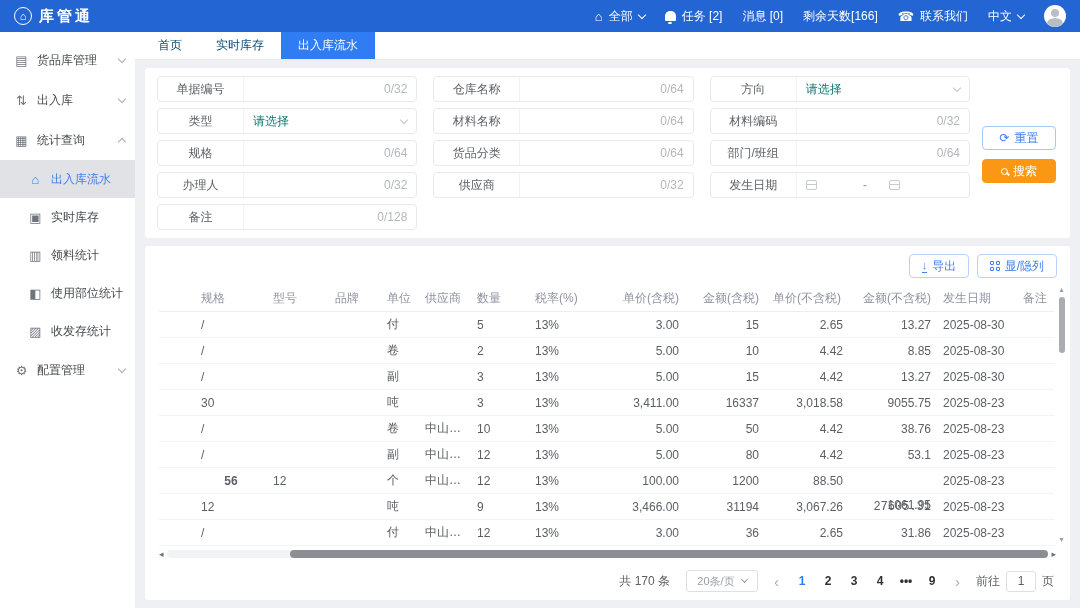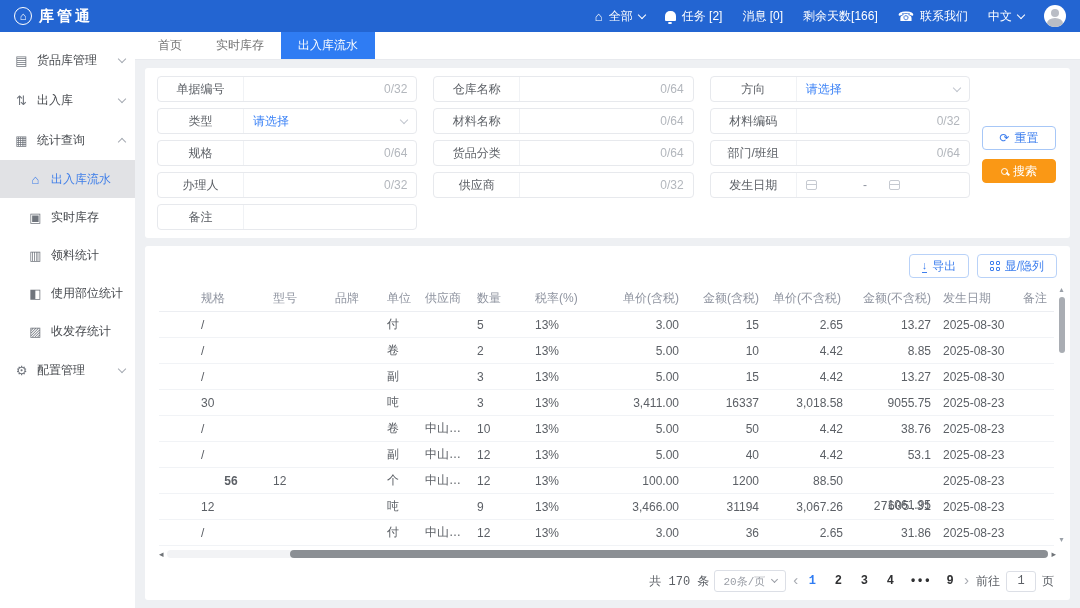--- a/index.html
+++ b/index.html
@@ -30,34 +30,34 @@
                font-size:12px; color:#45484d; cursor:pointer; }
   .side-item.sub { height:38px; padding-left:28px; }
   .side-item.active { background:#e1e2e5; color:#3d7de8; }
   .sicon { width:15px; text-align:center; font-size:13px; color:#70757d; }
   .side-item.active .sicon { color:#3d7de8; }
   .side-item .chev { margin-left:auto; color:#a6abb3; }
   .content { flex:1; display:flex; flex-direction:column; overflow:hidden; }
 
   
   .tabbar { background:#fff; height:30px; display:flex; align-items:stretch; padding-left:6px; border-bottom:1px solid #e8eaee; }
-  .tab { display:flex; align-items:center; padding:0 17px; font-size:12px; color:#737373; cursor:pointer; }
+  .tab { display:flex; align-items:center; padding:0 17px; font-size:12px; color:#0c4a6e; cursor:pointer; }
   .tab.active { background:#2f7cf3; color:#fff; }
 
   
   .card { background:#fff; border-radius:3px; }
   .search-card { margin:8px 10px 0; padding:8px 12px; display:flex; gap:12px; }
   .filter-grid { flex:1; display:grid; grid-template-columns:repeat(3,1fr); column-gap:16px; row-gap:6px; }
   .field { display:flex; height:26px; border:1px solid #e7e9ed; border-radius:4px; align-items:stretch; background:#fff; }
   .flabel { width:86px; flex:none; display:flex; align-items:center; justify-content:center;
             font-size:12px; color:#5c6066; border-right:1px solid #f0f2f5; }
   .fbody { flex:1; display:flex; align-items:center; padding:0 9px; font-size:12px; min-width:0; }
   .fbody.txt { justify-content:flex-end; }
   .counter { color:#b3b7bd; font-size:12px; }
-  .ph { color:#3b82f6; flex:1; }
+  .ph { color:#0f766e; flex:1; }
   .fbody .chev { color:#c0c5cd; }
   .cal { width:11px; height:10px; border:1px solid #c6cad1; border-radius:2px; position:relative; display:inline-block; flex:none; }
   .cal::before { content:""; position:absolute; top:2.5px; left:0; right:0; border-top:1px solid #c6cad1; }
   .dash { color:#8f94a0; }
   .spc1 { flex:1; } .spc2 { width:22px; } .spc3 { flex:1.3; }
   .actions { width:76px; flex:none; display:flex; flex-direction:column; gap:9px; padding-top:50px; }
   .reset-btn, .search-btn, .tbtn { height:24px; border-radius:4px; font-size:12px; display:flex; align-items:center;
     justify-content:center; gap:5px; cursor:pointer; font-family:inherit; }
   .reset-btn { width:74px; background:#fff; border:1px solid #a7c7f7; color:#3e7fee; }
   .ref-ic { font-size:12px; line-height:1; }
@@ -79,22 +79,22 @@
   .thead .tcell { color:#8f94a0; }
   .vscroll { position:absolute; right:3px; top:0; bottom:2px; width:11px; display:flex; flex-direction:column;
              align-items:center; color:#9aa0a8; font-size:8px; line-height:1; }
   .vthumb { width:6px; height:56px; background:#a9adb3; border-radius:3px; margin-top:3px; }
   .vfill { flex:1; }
   .hscroll { display:flex; align-items:center; gap:3px; height:12px; margin:2px 14px 0; color:#6f7378; font-size:9px; line-height:1; }
   .htrack { flex:1; height:8px; background:#f2f3f5; border-radius:4px; position:relative; }
   .hthumb { position:absolute; left:14%; right:0; top:0; height:8px; background:#8b8f94; border-radius:4px; }
 
   
-  .pagination { display:flex; align-items:center; justify-content:flex-end; gap:5px; padding:10px 16px 4px;
-                font-size:12px; color:#5c6066;font-family:Liberation Mono, monospace; }
+  .pagination { display:flex; align-items:center; justify-content:flex-end; gap:16px; padding:10px 16px 4px;
+                font-size:12px; color:#5c6066; }
   .size-box { width:72px; height:22px; border:1px solid #dcdfe6; border-radius:3px; display:flex; align-items:center;
               justify-content:center; gap:7px; color:#9a9ea6; font-size:11px; cursor:pointer; }
   .size-box .chev { width:5px; height:5px; }
   .pg-arrow { color:#a8abb2; font-size:15px; cursor:pointer; }
   .page-list { display:flex; gap:12px; }
   .page { min-width:14px; text-align:center; color:#303133; font-weight:bold; cursor:pointer; }
   .page.active { color:#2f7cf3; }
   .goto { display:flex; align-items:center; gap:6px; }
   .goto-input { width:30px; height:21px; border:1px solid #dcdfe6; border-radius:3px; text-align:center;
                 font-size:12px; color:#5c6066; font-family:inherit; }
@@ -263,20 +263,23 @@
               <span class="cal"></span>
               <span class="spc1"></span>
               <span class="dash">-</span>
               <span class="spc2"></span>
               <span class="cal"></span>
               <span class="spc3"></span>
             </span>
           </div>
           <div class="field">
             <span class="flabel">备注</span>
+            <span class="fbody txt">
+              <span class="counter">0/128</span>
+            </span>
           </div>
         </div>
       <div class="actions">
         <button class="reset-btn">
           <span class="ref-ic">⟳</span>
           <span>重置</span>
         </button>
         <button class="search-btn">
           <span class="mag"></span>
           <span>搜索</span>
@@ -402,21 +405,21 @@
             <div class="trow">
               <div class="tcell" style="width: 36px; text-align: left;"></div>
               <div class="tcell" style="width: 72px; text-align: left;">/</div>
               <div class="tcell" style="width: 62px; text-align: left;"></div>
               <div class="tcell" style="width: 52px; text-align: left;"></div>
               <div class="tcell" style="width: 38px; text-align: left;">副</div>
               <div class="tcell" style="width: 52px; text-align: left;">中山市...</div>
               <div class="tcell" style="width: 58px; text-align: left;">12</div>
               <div class="tcell" style="width: 76px; text-align: left;">13%</div>
               <div class="tcell" style="width: 80px; text-align: right;">5.00</div>
-              <div class="tcell" style="width: 80px; text-align: right;">40</div>
+              <div class="tcell" style="width: 80px; text-align: right;">80</div>
               <div class="tcell" style="width: 84px; text-align: right;">4.42</div>
               <div class="tcell" style="width: 88px; text-align: right;">53.1</div>
               <div class="tcell" style="width: 80px; text-align: left;">2025-08-23</div>
               <div class="tcell" style="width: 50px; text-align: left;"></div>
             </div>
             <div class="trow">
               <div class="tcell" style="width: 36px; text-align: left;"></div>
               <div class="tcell" style="width: 72px; text-align: center; font-weight: bold;">56</div>
               <div class="tcell" style="width: 62px; text-align: left;">12</div>
               <div class="tcell" style="width: 52px; text-align: left;"></div>

